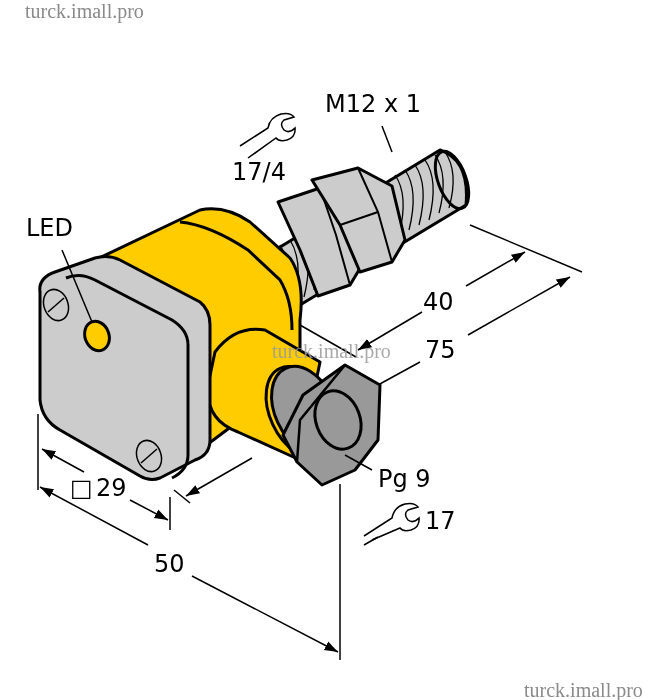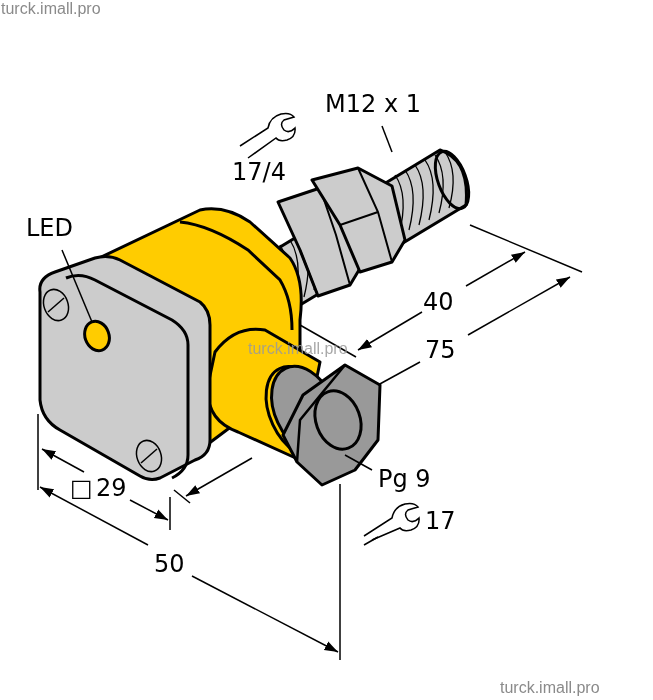--- a/index.html
+++ b/index.html
@@ -1,22 +1,23 @@
 <!DOCTYPE html>
 <html><head>
   <meta charset="utf-8">
   <style>
     html, body { margin: 0; padding: 0; background: #ffffff; }
     body { width: 653px; height: 700px; position: relative; overflow: hidden; }
     .watermark {
       position: absolute;
-      font-family: Liberation Sans, sans-serif;
-      font-size: 16px;
+      font-family: Liberation Serif, serif;
+      font-size: 20px;
       color: #8a8a8a;
       white-space: nowrap;
+      margin-left: 24px;
     }
     .wm-top { left: 1px; top: 0px; }
     .wm-bottom { left: 500px; top: 679px; }
     .wm-center { left: 248px; top: 340px; color: #9a9a9a; opacity: 0.85; }
     svg.drawing { position: absolute; left: 0; top: 0; }
     .lbl {
       font-family: "DejaVu Sans", "Liberation Sans", sans-serif;
       font-size: 24px;
       fill: #000;
     }

